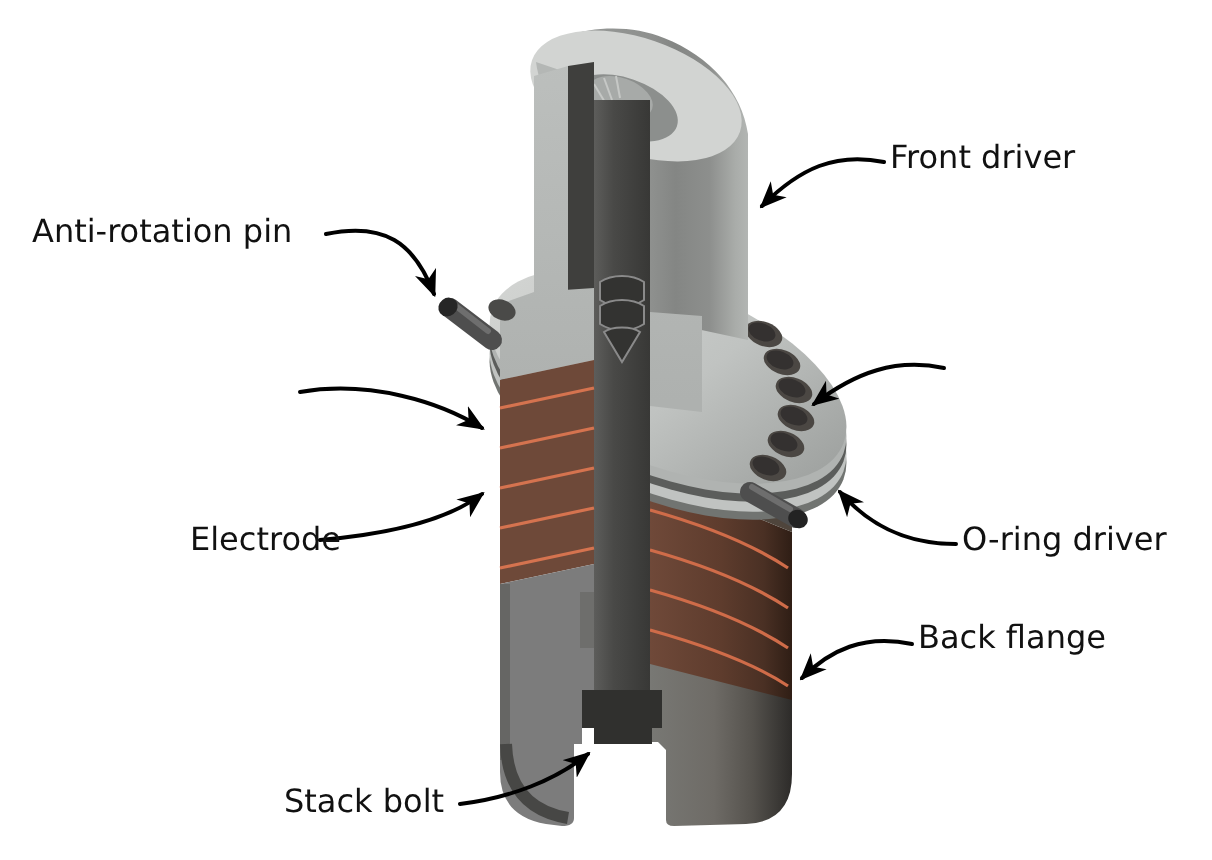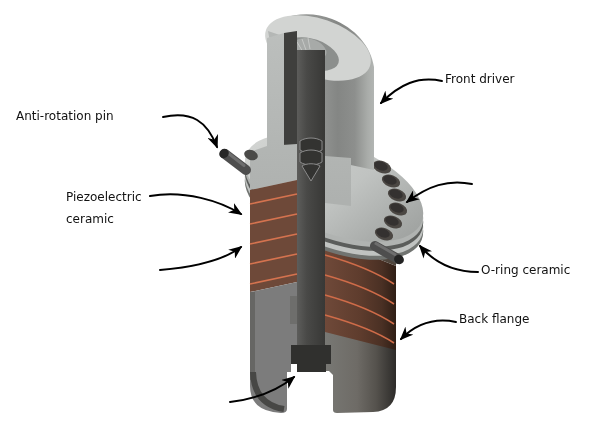--- a/index.html
+++ b/index.html
@@ -1,19 +1,19 @@
 <!DOCTYPE html>
 <html><head>
 <meta charset="utf-8">
 <style>
   html,body{margin:0;padding:0;background:#fff;}
   #stage{position:relative;width:606px;height:430px;background:#fff;overflow:hidden;
          font-family:"DejaVu Sans", sans-serif;}
   #stage svg{position:absolute;left:0;top:0;}
-  .label{position:absolute;font-size:12px;line-height:22px;color:#111;
+  .label{position:absolute;font-size:16px;line-height:22px;color:#111;
          white-space:pre-line;letter-spacing:0;}
 </style>
 </head>
 <body>
 
 <div id="stage">
 
   <svg width="606" height="430" viewBox="0 0 606 430">
     <defs>
       <marker id="ah" viewBox="0 0 12 10" refX="10.5" refY="5" markerWidth="13.5" markerHeight="11.5" orient="auto" markerUnits="userSpaceOnUse">
@@ -178,18 +178,18 @@
       <path d="M160,270 C195,267 224,260 241,247" marker-end="url(#ah)"></path>
       <path d="M230,402 C255,399 278,390 294,377" marker-end="url(#ah)"></path>
       <path d="M442,81 C418,76 400,84 381,103" marker-end="url(#ah)"></path>
       <path d="M472,184 C448,179 428,186 407,202" marker-end="url(#ah)"></path>
       <path d="M478,272 C452,272 434,262 420,246" marker-end="url(#ah)"></path>
       <path d="M456,322 C432,317 415,325 401,339" marker-end="url(#ah)"></path>
     </g>
   </svg>
 
   <div class="label" style="left:16px;top:105px">Anti-rotation pin</div>
-  <div class="label" style="left:66px;top:186px">Piezoelectric
-ceramic</div>
+  <div class="label" style="left:95px;top:259px">Electrode</div>
+  <div class="label" style="left:142px;top:390px">Stack bolt</div>
   <div class="label" style="left:445px;top:68px">Front driver</div>
-  <div class="label" style="left:481px;top:259px">O-ring ceramic</div>
+  <div class="label" style="left:481px;top:259px">O-ring driver</div>
   <div class="label" style="left:459px;top:308px">Back flange</div>
 </div>
 
 </body></html>

